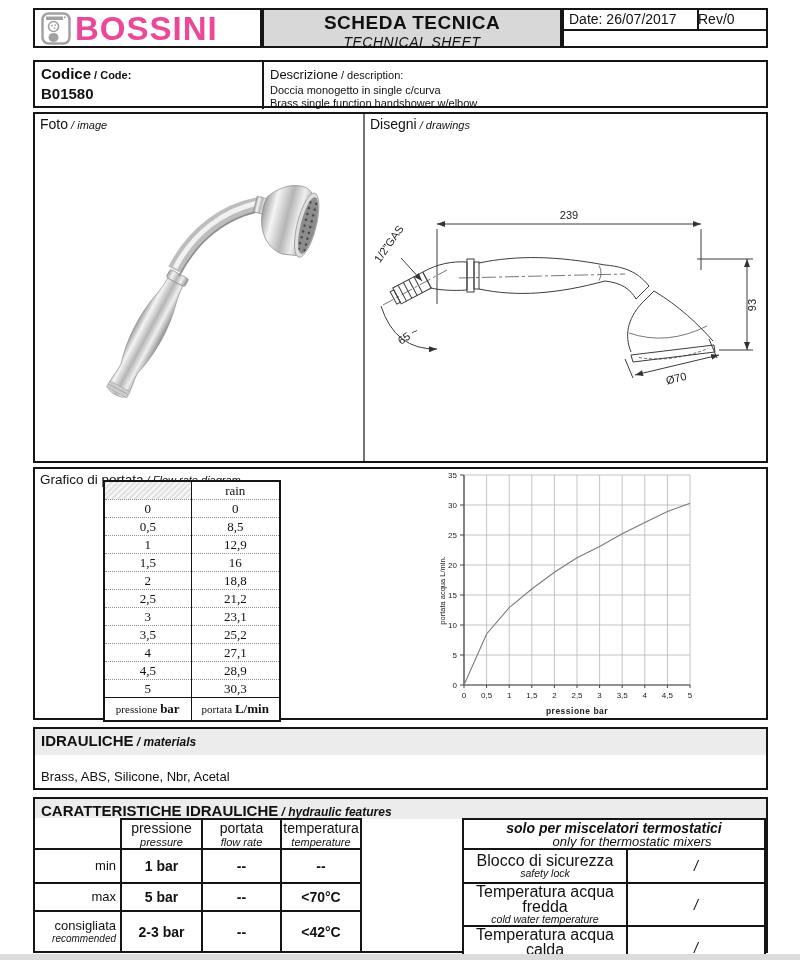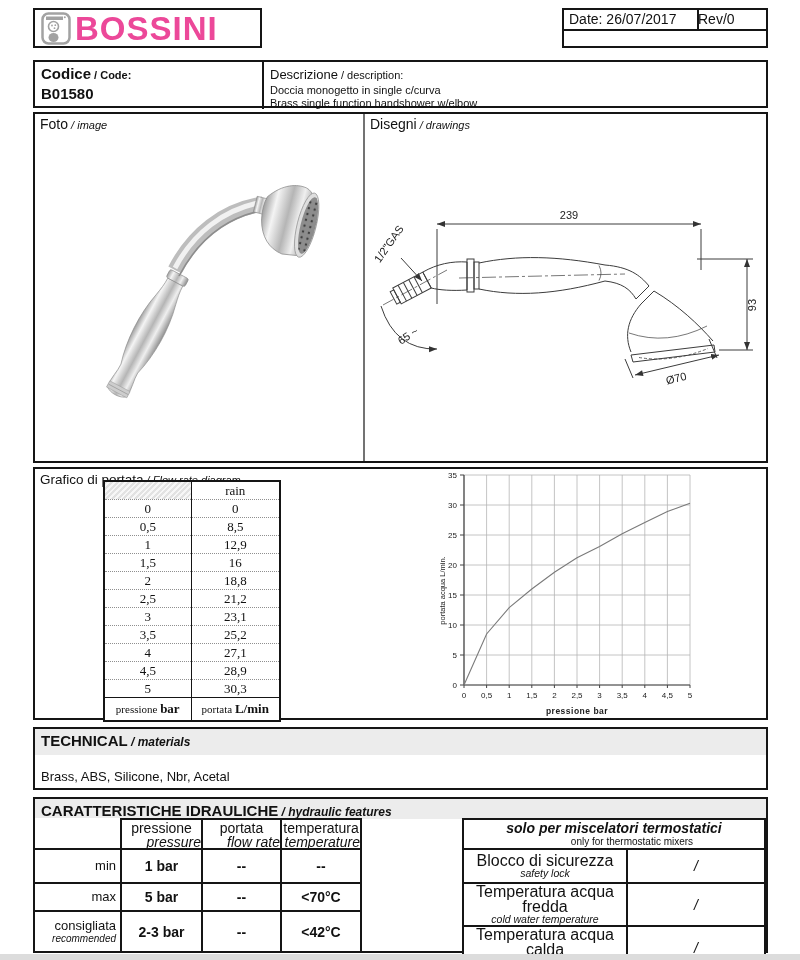--- a/index.html
+++ b/index.html
@@ -55,26 +55,26 @@
   .materials-value{padding:14px 0 0 6px;font-size:13px;}
   
   #hydraulic-box{left:33px;top:797px;width:735px;height:156px;}
   .hyd-table{position:absolute;border-collapse:collapse;table-layout:fixed;background:#fff;}
   .hyd-table td{border:2px solid #151515;padding:0;text-align:center;vertical-align:middle;overflow:hidden;}
   #hyd-left{left:0;top:19px;width:326px;}
   #hyd-left td.blank{border:none;}
   #hyd-left td.rowlbl{border-left:none;text-align:right;padding-right:4px;}
   #hyd-right{left:427px;top:19px;width:302px;}
   .col-it{font-size:14px;line-height:15px;}
-  .col-en{font-size:14px;font-style:italic;line-height:12px;text-align:right;}
+  .col-en{font-size:11px;font-style:italic;line-height:12px;}
   .cell-val{font-size:14px;font-weight:bold;}
   .row-it{font-size:13px;line-height:14px;}
   .row-en{font-size:10px;font-style:italic;line-height:11px;}
   .thermo-title-it{font-size:14px;font-weight:bold;font-style:italic;line-height:16px;}
-  .thermo-title-en{font-size:10px;line-height:12px;margin-left:36px;}
+  .thermo-title-en{font-size:13px;font-style:italic;line-height:12px;margin-left:36px;}
   .thermo-lbl-it{font-size:16px;line-height:15px;}
   .thermo-lbl-en{font-size:10.5px;font-style:italic;line-height:11px;}
   .thermo-val{font-size:14px;font-style:italic;}
   .talign-r{text-align:right;padding-right:4px;}
   
   #bottom-strip{position:absolute;left:0;top:954px;width:800px;height:6px;background:#dcdcdc;}
 </style>
 </head>
 <body>
 
@@ -89,20 +89,24 @@
         <circle cx="12.5" cy="14.5" r="5" fill="none" stroke="#a2a2a2" stroke-width="1.6"></circle>
         <circle cx="11" cy="13.5" r="0.9" fill="#a2a2a2"></circle>
         <circle cx="14.3" cy="13.2" r="0.9" fill="#a2a2a2"></circle>
         <circle cx="13.5" cy="16.2" r="0.9" fill="#a2a2a2"></circle>
         <ellipse cx="12.5" cy="25.5" rx="5" ry="4.6" fill="#a2a2a2"></ellipse>
       </svg>
       <span class="brand-text">BOSSINI</span>
     </div>
   </div>
 
+  <div class="box" id="title-box">
+    <div class="sheet-title">SCHEDA TECNICA</div>
+    <div class="sheet-subtitle">TECHNICAL SHEET</div>
+  </div>
 
   <div class="box" id="daterev-box">
     <div class="date-cell">Date: 26/07/2017</div>
     <div class="rev-cell">Rev/0</div>
   </div>
 
   <div class="box" id="code-box">
     <div class="code-cell">
       <div>
         <span class="lbl-big">Codice</span><span class="lbl-small"> / Code:</span>
@@ -363,21 +367,21 @@
         <line x1="253" y1="216" x2="253" y2="219" stroke="#444" stroke-width="1"></line>
         <text x="253" y="229" text-anchor="middle" font-size="8" fill="#222">5</text>
         <text x="140" y="245" text-anchor="middle" font-size="8.5" font-weight="bold" fill="#222" letter-spacing="0.5">pressione  bar</text>
         <text x="8" y="121.50000000000001" text-anchor="middle" font-size="7.5" fill="#222" transform="rotate(-90 8 121.50000000000001)">portata acqua  L/min.</text>
         <path d="M27.0,216.0 L49.6,165.0 L72.2,138.6 L94.8,120.0 L117.4,103.2 L140.0,88.8 L162.6,77.4 L185.2,64.8 L207.8,53.4 L230.4,42.6 L253.0,34.2" fill="none" stroke="#7a7a7a" stroke-width="1.1"></path>
       </svg>
   </div>
 
   <div class="box" id="materials-box">
     <div class="band">
-      <span class="it">TECHNICAL</span><span class="en"> / materials</span>
+      <span class="it">IDRAULICHE</span><span class="en"> / materials</span>
     </div>
     <div class="materials-value">Brass, ABS, Silicone, Nbr, Acetal</div>
   </div>
 
   <div class="box" id="hydraulic-box">
     <div class="band" style="height:17px;">
       <span class="it">CARATTERISTICHE IDRAULICHE</span><span class="en"> / hydraulic features</span>
     </div>
 
     <table class="hyd-table" id="hyd-left">

